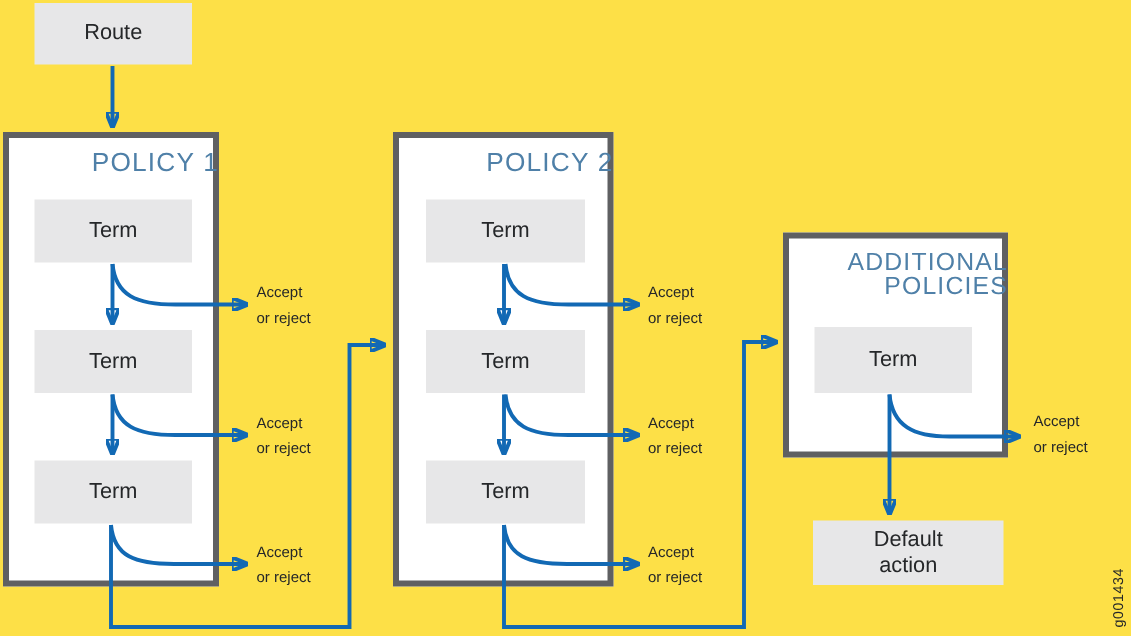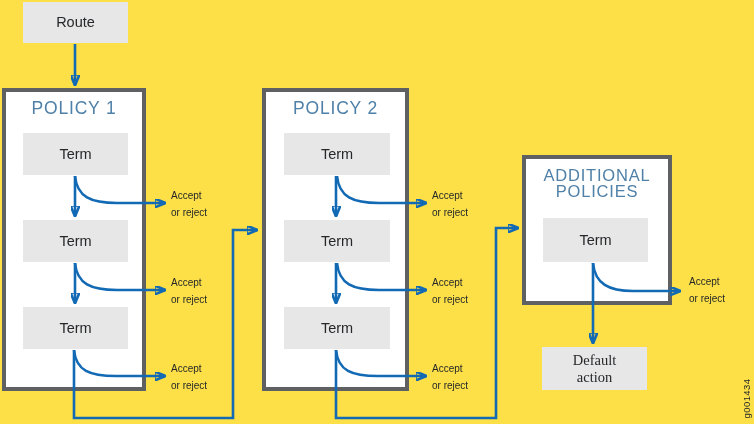--- a/index.html
+++ b/index.html
@@ -28,21 +28,21 @@
     position: absolute;
     border: 4px solid #5f6062;
     background: #ffffff;
     box-sizing: border-box;
   }
   .policy-title {
     position: absolute;
     color: #4f80a8;
     font-size: 17.5px;
     letter-spacing: 0.8px;
-    text-align: center;
+    text-align: right;
     line-height: 15.5px;
   }
   .ar-label {
     position: absolute;
     font-size: 10px;
     line-height: 17px;
     color: #252729;
     white-space: nowrap;
   }
   .fig-id {
@@ -87,21 +87,21 @@
   <div class="policy-frame" style="left:262px; top:88px; width:147px; height:303px;"></div>
   <div class="policy-title" style="left:262px; top:101px; width:147px;">POLICY 2</div>
   <div class="node" style="left:284px; top:133px; width:106px; height:42px;">Term</div>
   <div class="node" style="left:284px; top:220px; width:106px; height:42px;">Term</div>
   <div class="node" style="left:284px; top:307px; width:106px; height:42px;">Term</div>
 
   <div class="policy-frame" style="left:522px; top:155px; width:150px; height:150px;"></div>
   <div class="policy-title" style="left:522px; top:168px; width:150px; font-size:16.5px;">ADDITIONAL POLICIES</div>
   <div class="node" style="left:543px; top:218px; width:105px; height:44px;">Term</div>
 
-  <div class="node" style="left:542px; top:347px; width:105px; height:43px;font-family:Liberation Serif, serif;">
+  <div class="node" style="left:542px; top:347px; width:127px; height:43px;">
     <span>Default</span>
     <span>action</span>
   </div>
 
   <div class="ar-label" style="left:171px; top:187px;">
     <div>Accept</div>
     <div>or reject</div>
   </div>
   <div class="ar-label" style="left:171px; top:274px;">
     <div>Accept</div>

